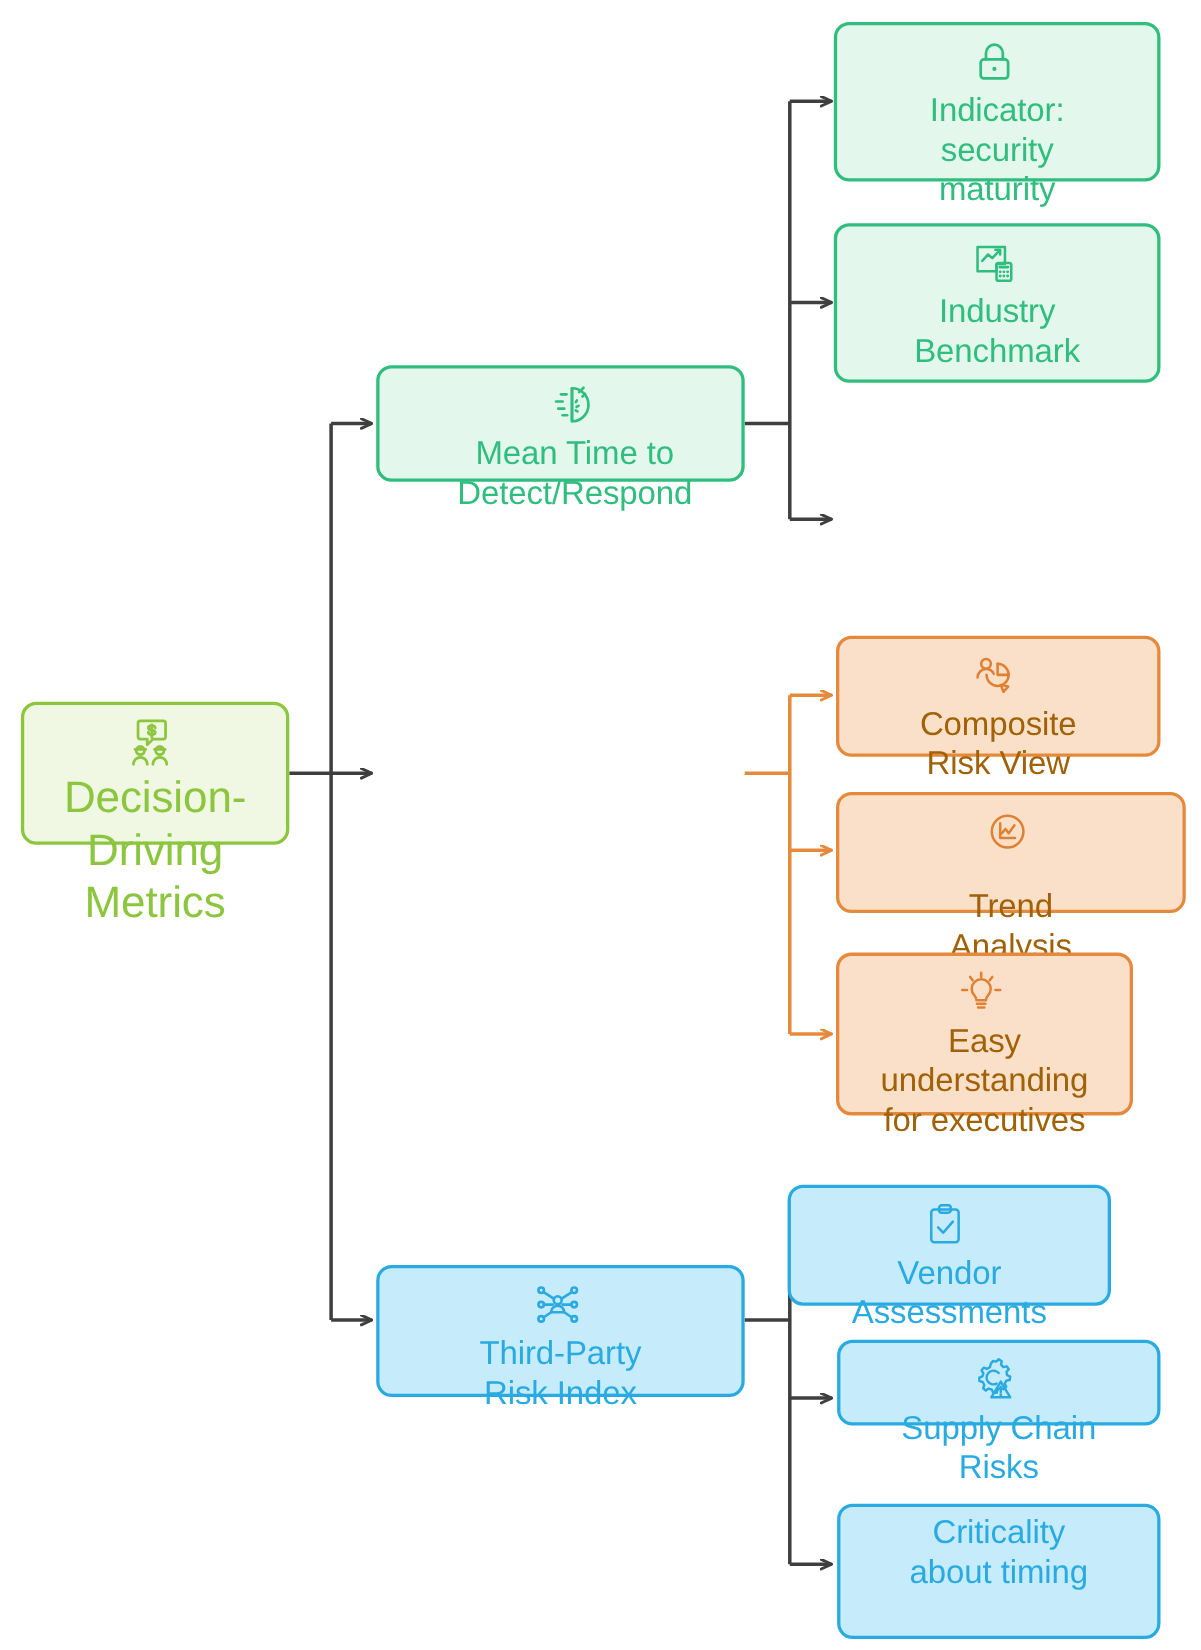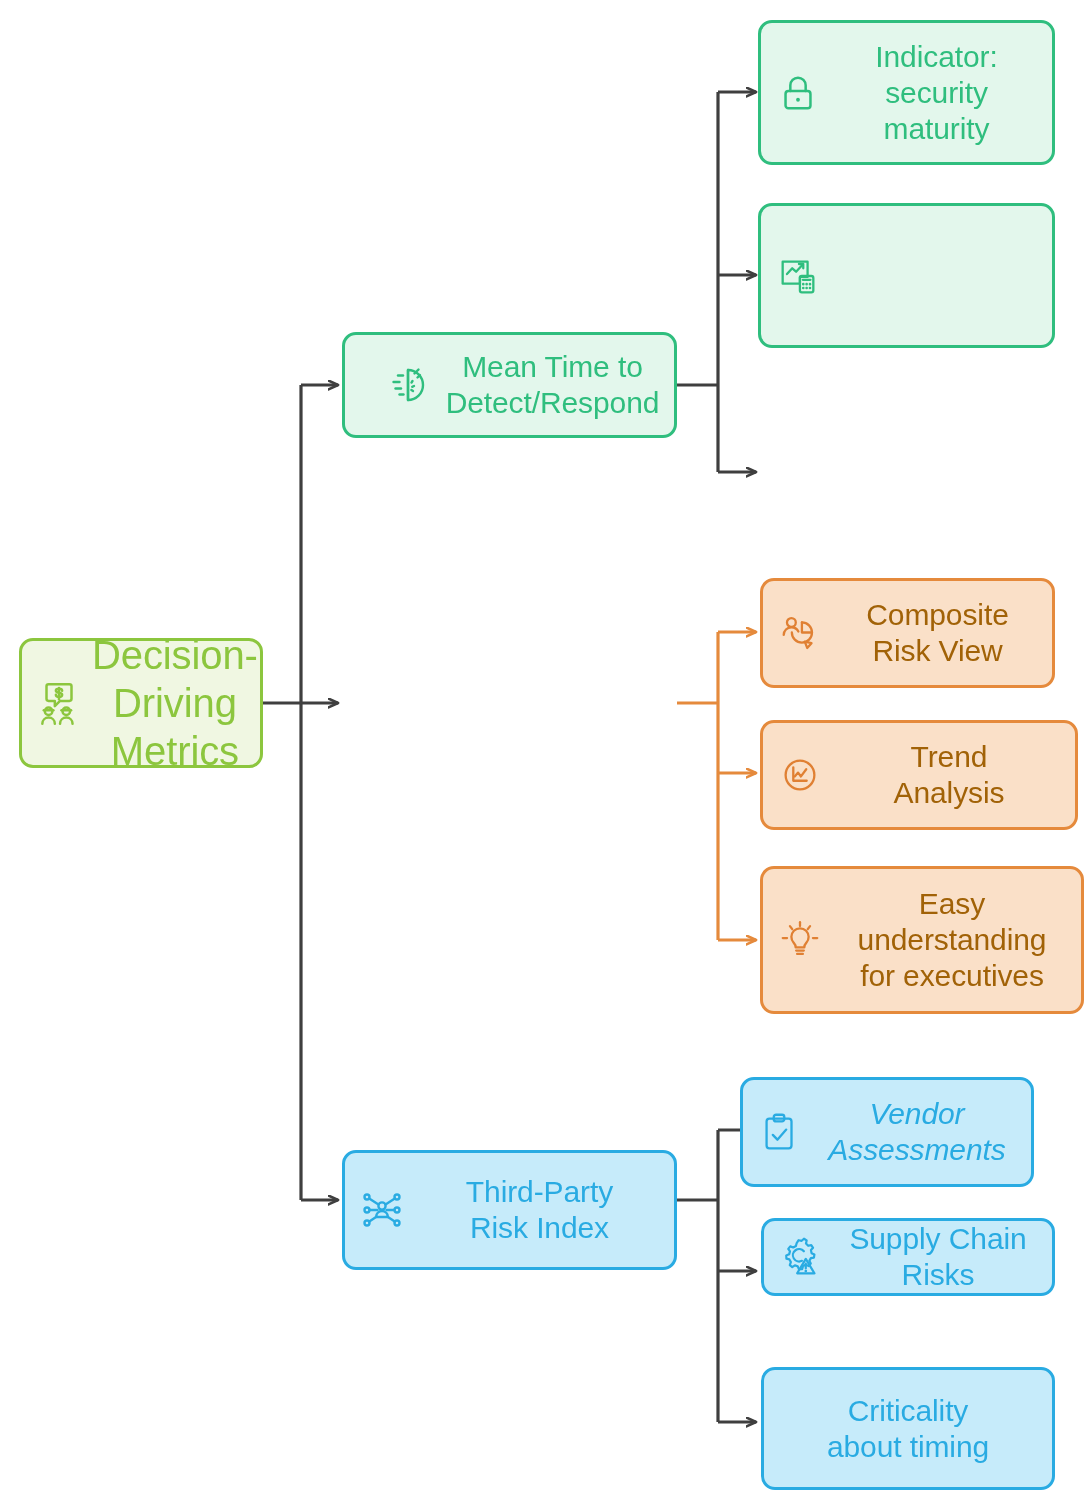--- a/index.html
+++ b/index.html
@@ -16,20 +16,21 @@
 
   .node{
     position:absolute;
     box-sizing:border-box;
     display:flex;
     align-items:center;
     border-radius:14px;
     border-style:solid;
     border-width:3px;
     padding:6px 10px;
+    flex-direction:column;
   }
   .node .ico{
     flex:0 0 auto;
     width:54px;
     height:54px;
     display:flex;
     align-items:center;
     justify-content:center;
     margin-right:6px;
   }
@@ -175,51 +176,53 @@
     <span class="ico">
       <svg width="46" height="46" viewBox="0 0 48 48" fill="none" stroke="#2FBE7E" stroke-width="2.4" stroke-linecap="round" stroke-linejoin="round">
         <path d="M8 9 h26 v16 h-8 v7 h-18 z"></path>
         <path d="M12.5 22 l5.5 -6 l4 3.5 l6.5 -7"></path>
         <path d="M25 11.5 h4.5 v4.5"></path>
         <rect x="26" y="24" width="14" height="17" rx="2"></rect>
         <path d="M29 28 h8"></path>
         <path d="M29.5 32.5 h.01 M33 32.5 h.01 M36.5 32.5 h.01 M29.5 36.5 h.01 M33 36.5 h.01 M36.5 36.5 h.01" stroke-width="2.8"></path>
       </svg>
     </span>
+    <span class="lbl fs30">Industry
+Benchmark</span>
   </div>
 
 
 
   <div class="node n-orange" style="left:760px;top:578px;width:295px;height:110px;">
     <span class="ico">
       <svg width="46" height="46" viewBox="0 0 48 48" fill="none" stroke="#E08033" stroke-width="2.4" stroke-linecap="round" stroke-linejoin="round">
         <circle cx="15" cy="13" r="4.6"></circle>
         <path d="M7 26 c0-4.5 3.6-8 8-8 c3.2 0 6 1.8 7.3 4.5"></path>
         <path d="M26 13 a10.5 10.5 0 0 1 0 21 a10.5 10.5 0 0 1 -10.5 -10.5"></path>
         <path d="M26 13 v10.5 h10.5"></path>
         <path d="M29 33 l7 1.6 l-4.5 5 z"></path>
       </svg>
     </span>
     <span class="lbl fs30">Composite
 Risk View</span>
   </div>
 
-  <div class="node n-orange" style="left:760px;top:720px;width:318px;height:110px;">
+  <div class="node n-orange" style="left:760px;top:720px;width:318px;height:110px;gap:24px;">
     <span class="ico">
       <svg width="46" height="46" viewBox="0 0 48 48" fill="none" stroke="#E08033" stroke-width="2.4" stroke-linecap="round" stroke-linejoin="round">
         <circle cx="24" cy="24" r="15"></circle>
         <path d="M17 16 v14 h14"></path>
         <path d="M18.5 25.5 l3.5 -4 l3 4 l5.5 -7.5"></path>
       </svg>
     </span>
     <span class="lbl fs30">Trend
 Analysis</span>
   </div>
 
-  <div class="node n-orange" style="left:760px;top:866px;width:324px;height:148px;padding-left:10px;">
+  <div class="node n-orange" style="left:760px;top:866px;width:270px;height:148px;padding-left:10px;">
     <span class="ico">
       <svg width="46" height="46" viewBox="0 0 48 48" fill="none" stroke="#E08033" stroke-width="2.4" stroke-linecap="round" stroke-linejoin="round">
         <path d="M17.5 27 a9 9 0 1 1 13 0 c-1.5 1.6-2 3-2 4.7 h-9 c0-1.7-.5-3.1-2-4.7z"></path>
         <path d="M20 35 h8 M21 38.5 h6"></path>
         <path d="M24 5.5 v4"></path>
         <path d="M13.5 9.5 l2.4 3.2"></path>
         <path d="M34.5 9.5 l-2.4 3.2"></path>
         <path d="M6 22 h4.5"></path>
         <path d="M42 22 h-4.5"></path>
       </svg>
@@ -245,21 +248,21 @@
         <path d="M11.3 35.5 l7.5 -5"></path>
         <path d="M36.8 12.6 l-8.5 5.5"></path>
         <path d="M36.5 24 h-8"></path>
         <path d="M36.7 35.5 l-7.5 -5"></path>
       </svg>
     </span>
     <span class="lbl fs30">Third-Party
 Risk Index</span>
   </div>
 
-  <div class="node n-blue" style="left:740px;top:1077px;width:294px;height:110px;font-style:italic;">
+  <div class="node n-blue" style="left:716px;top:1077px;width:294px;height:110px;">
     <span class="ico">
       <svg width="46" height="46" viewBox="0 0 48 48" fill="none" stroke="#29ABE2" stroke-width="2.4" stroke-linecap="round" stroke-linejoin="round">
         <rect x="10" y="10" width="26" height="31" rx="3"></rect>
         <rect x="17.5" y="6" width="11" height="7" rx="2.4"></rect>
         <path d="M16.5 27 l4.8 5 l9.2 -10.5"></path>
       </svg>
     </span>
     <span class="lbl fs30">Vendor
 Assessments</span>
   </div>

